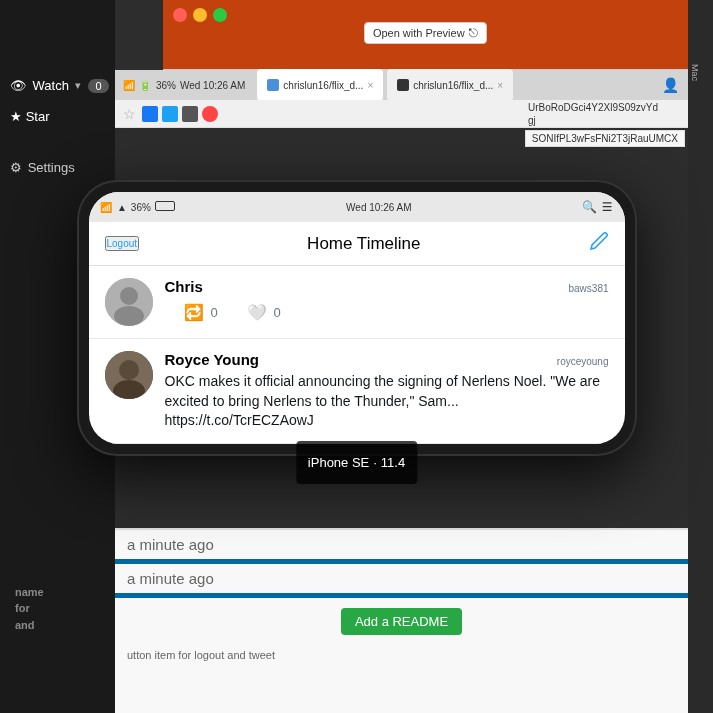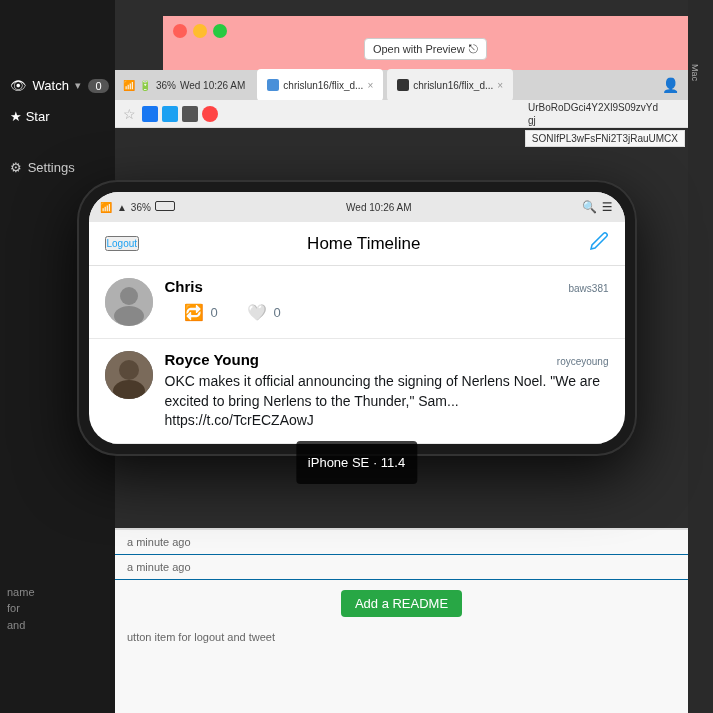--- a/index.html
+++ b/index.html
@@ -290,23 +290,23 @@
       border-radius: 4px;
       font-size: 13px;
       white-space: nowrap;
     }
 
     .bottom-row {
       display: flex;
       align-items: center;
       justify-content: space-between;
       padding: 6px 12px;
-      font-size: 11px;
+      font-size: 15px;
       color: #666;
-      border-bottom: 1px solid #0369a1;
+      border-bottom: 5px solid #0369a1;
     }
 
     .add-readme-btn {
       background: #28a745;
       color: #fff;
       border: none;
       border-radius: 4px;
       padding: 6px 14px;
       font-size: 13px;
       cursor: pointer;
@@ -316,24 +316,25 @@
 
     .bottom-info-text {
       font-size: 11px;
       color: #666;
       padding: 4px 12px;
     }
 
     .left-sidebar-bottom {
       position: absolute;
       bottom: 80px;
-      left: 7px;
+      left: 15px;
       color: #888;
       font-size: 11px;
       line-height: 1.5;
+      font-weight: bold;
     }
   </style>
 </head>
 <body>
 
 <div class="bg-layer"></div>
 
 <div class="right-panel">
   <div style="color:#aaa;font-size:9px;padding:4px 2px;writing-mode:vertical-rl;margin-top:60px;">Mac</div>
 </div>
@@ -356,21 +357,21 @@
     <span>Settings</span>
   </div>
 
   <div class="left-sidebar-bottom">
     <div style="color:#888;font-size:11px;">name</div>
     <div style="color:#888;font-size:11px;">for</div>
     <div style="color:#888;font-size:11px;">and</div>
   </div>
 </div>
 
-<div style="position:absolute;top:16px;left:115px;right:25px;height:70px;background:#fca5a5;border-bottom:1px solid #ccc;margin-left:48px;">
+<div style="position:absolute;top:0;left:115px;right:25px;height:70px;background:#c2410c;border-bottom:1px solid #ccc;margin-left:48px;">
 
   <div style="display:flex;align-items:center;padding:8px 10px;gap:6px;">
     <span class="circle-btn btn-red"></span>
     <span class="circle-btn btn-yellow"></span>
     <span class="circle-btn btn-green"></span>
   </div>
 
   <div style="display:flex;align-items:center;justify-content:center;margin-top:-8px;">
     <button class="open-preview-btn">
       <span>Open with Preview</span>

